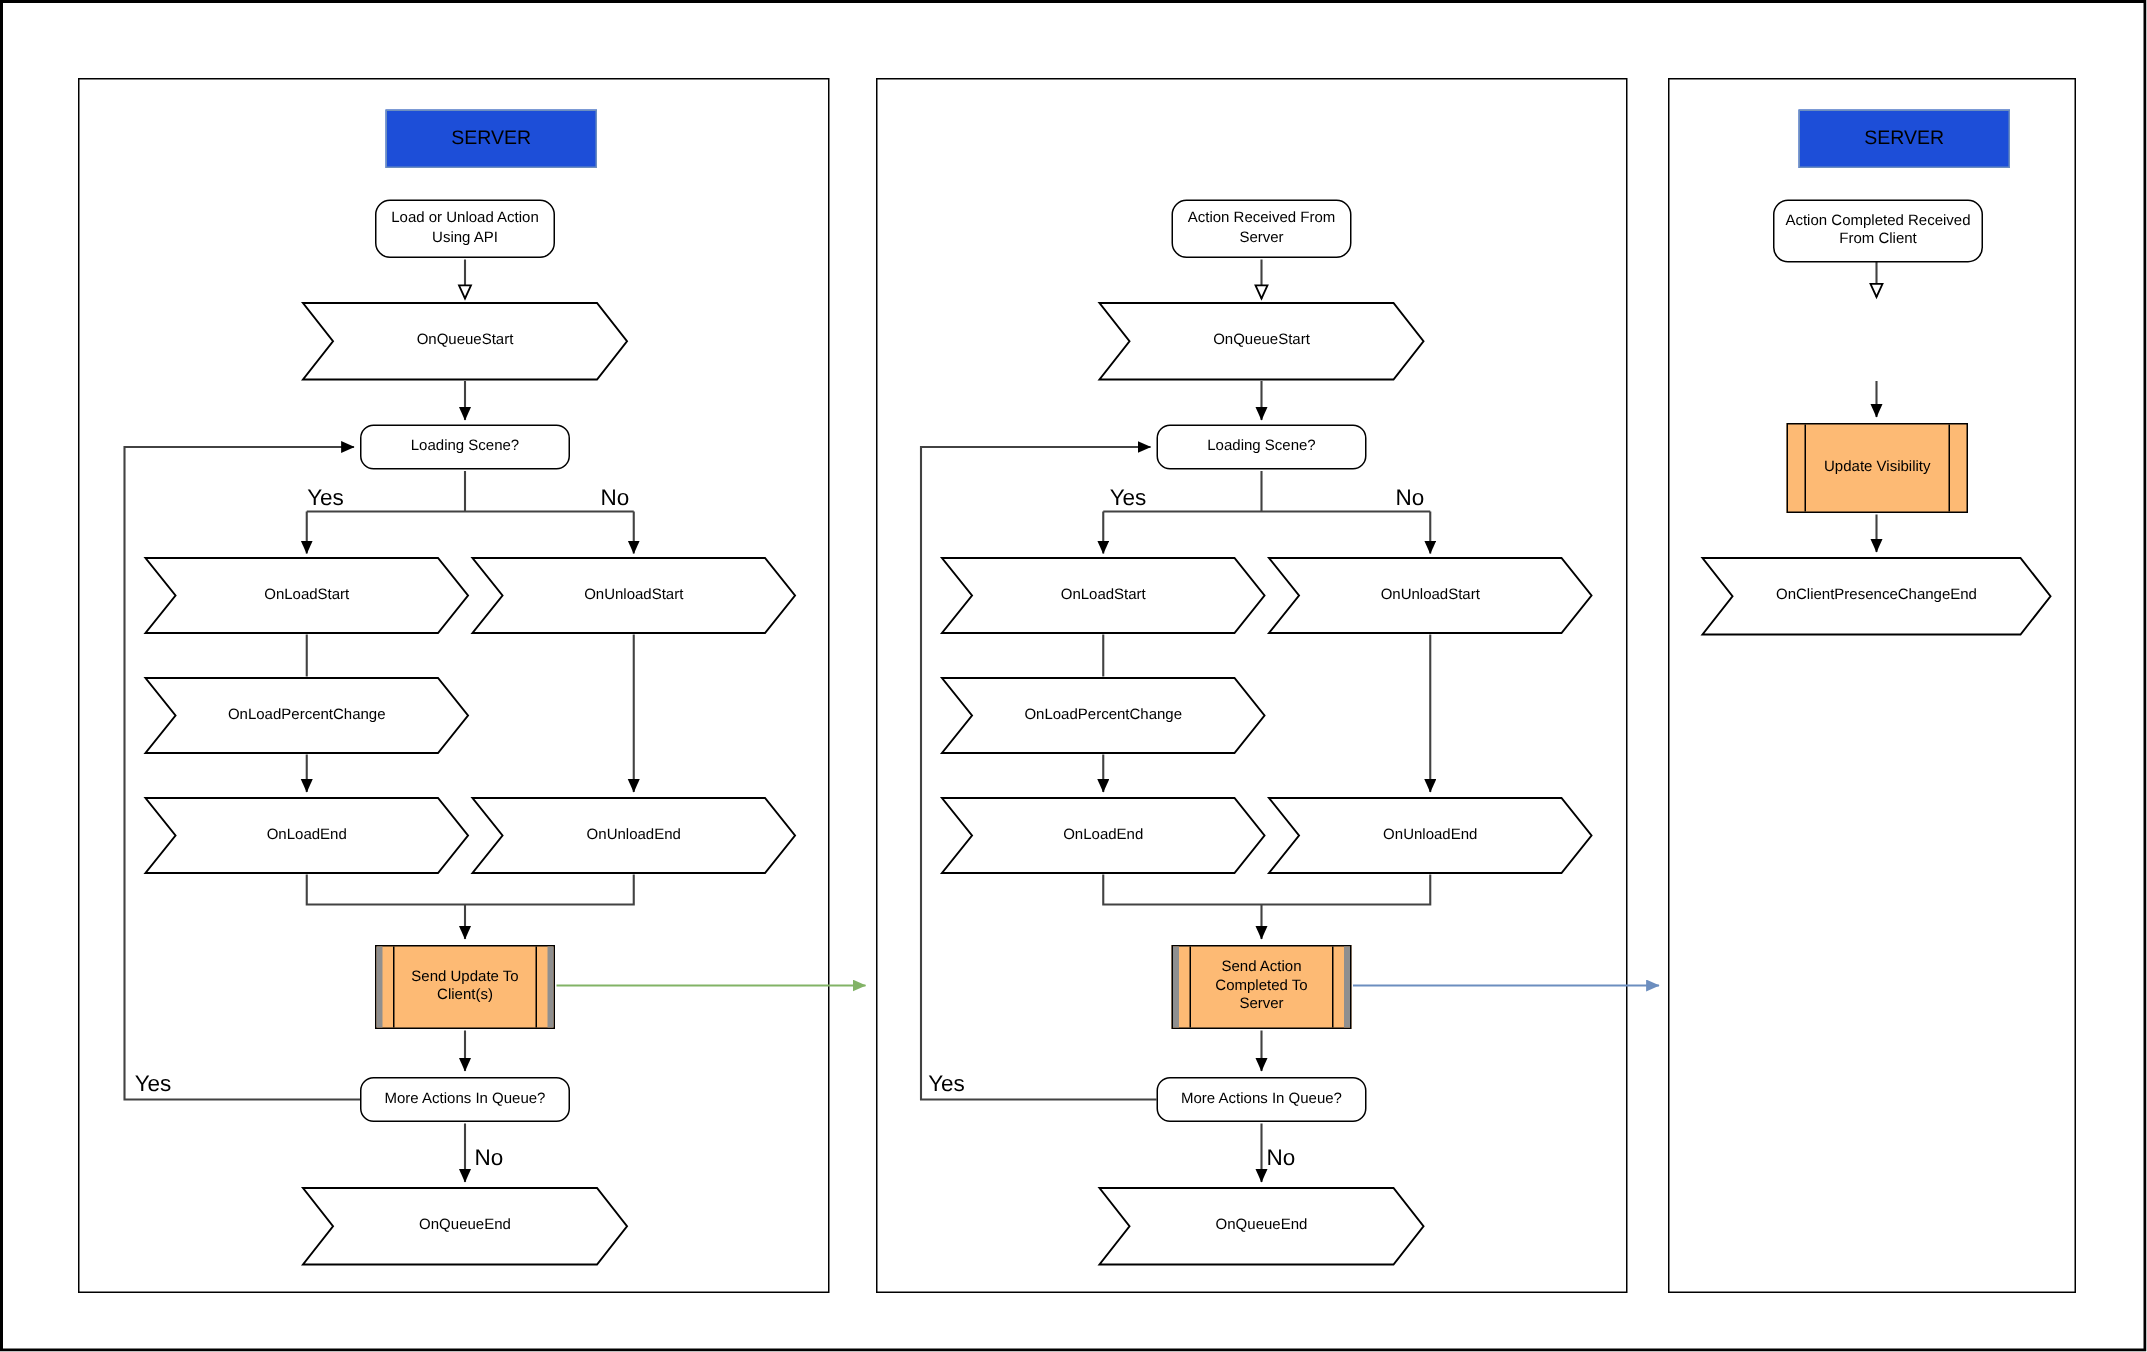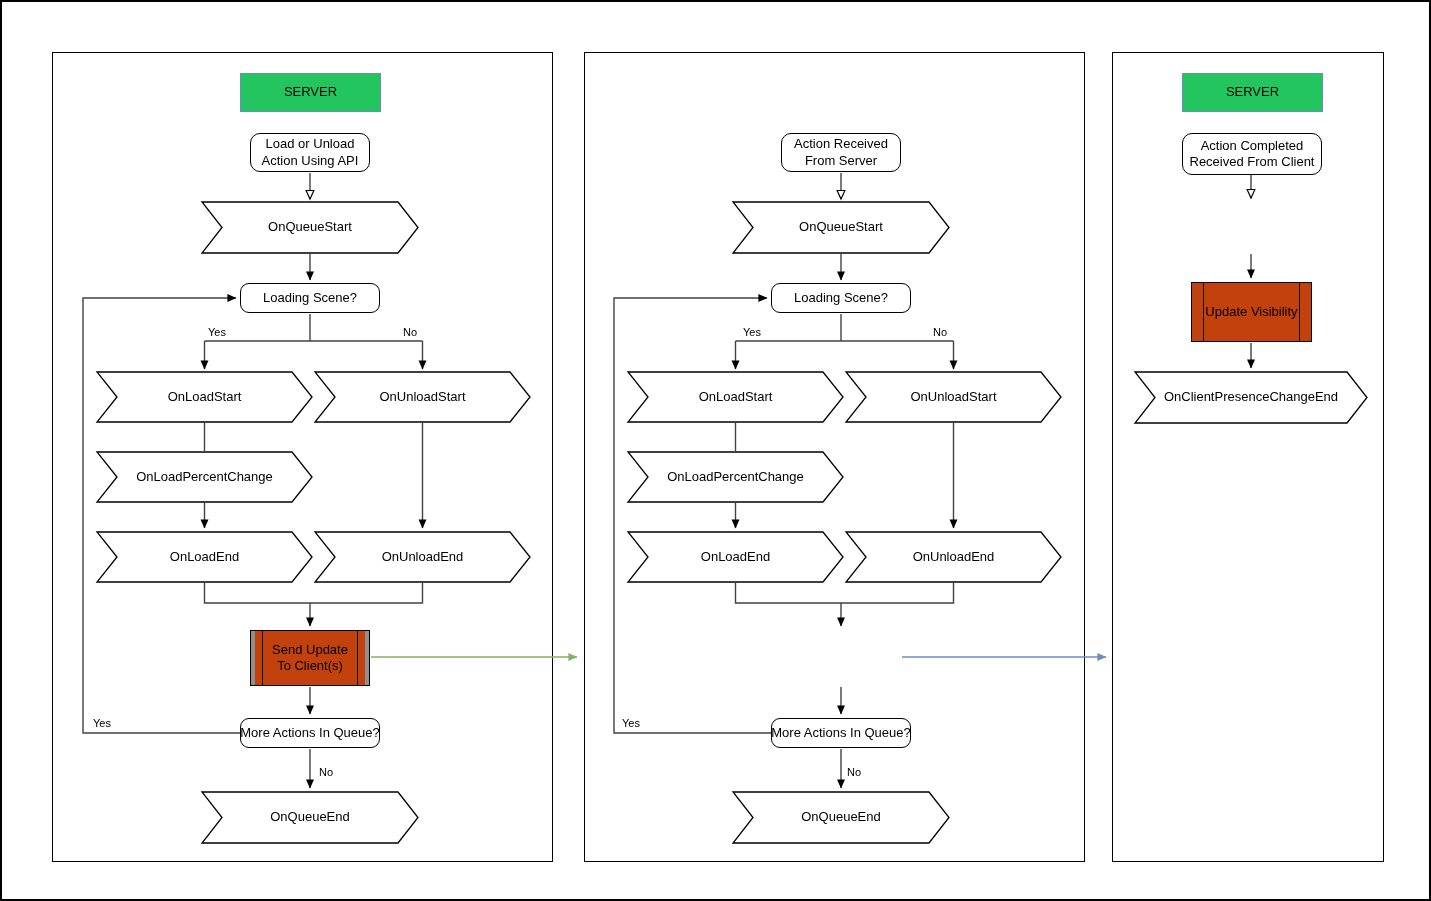--- a/index.html
+++ b/index.html
@@ -8,43 +8,43 @@
     border:2px solid #000;box-sizing:border-box;overflow:hidden;
     font-family:"Liberation Sans",sans-serif;color:#000;
   }
   .panel{position:absolute;border:1.5px solid #000;box-sizing:border-box;background:transparent;}
   .wires{position:absolute;left:0;top:0;width:1431px;height:901px;pointer-events:none;}
   .wire{fill:none;stroke:#424242;stroke-width:1.4;}
   .wire.green{stroke:#82b366;}
   .wire.blue{stroke:#6c8ebf;}
   .node{
     position:absolute;display:flex;align-items:center;justify-content:center;
-    text-align:center;font-size:13px;line-height:1.25;box-sizing:border-box;
+    text-align:center;font-size:10px;line-height:1.25;box-sizing:border-box;
   }
   .hdr{font-size:13px;border:1.3px solid #000;}
-  .hdr.blue{background:#22c55e;border-color:#6c8ebf;}
+  .hdr.blue{background:#1d4ed8;border-color:#6c8ebf;margin-left:17px;}
   .hdr.green{background:#d5e8d4;border-color:#82b366;}
   .rnd{background:#fff;border:1.3px solid #000;border-radius:10px;padding:0 4px;}
   .rnd.sm{border-radius:9px;white-space:nowrap;padding:0;}
   .step{background:transparent;}
   .step .step-shape{position:absolute;left:0;top:0;width:100%;height:100%;overflow:visible;}
   .step .step-shape polygon{fill:#fff;stroke:#000;stroke-width:1.3;}
   .step .lbl{position:relative;z-index:1;}
-  .process{background:#c2410c;border:1.3px solid #000;}
+  .process{background:#fdba74;border:1.3px solid #000;}
   .process::before,.process::after{content:"";position:absolute;top:0;bottom:0;width:1.3px;background:#000;}
   .process::before{left:11px;}
   .process::after{right:11px;}
   .process .lbl{position:relative;z-index:1;padding:0 14px;}
   .process.graybars .gbar{position:absolute;top:0;bottom:0;width:4px;background:#8f8f8f;}
   .process.graybars .gbar.l{left:0;}
   .process.graybars .gbar.r{right:0;}
   .process.nowrap .lbl{white-space:nowrap;padding:0;}
   .edge-lbl{
     position:absolute;transform:translate(-50%,-50%);
-    font-size:11px;white-space:nowrap;
+    font-size:15px;white-space:nowrap;
   }
 </style>
 </head>
 <body>
 
 <div class="stage">
 
   <div class="panel" style="left:50px;top:50px;width:501px;height:810px"></div>
   <div class="panel" style="left:582px;top:50px;width:501px;height:810px"></div>
   <div class="panel" style="left:1110px;top:50px;width:272px;height:810px"></div>
@@ -233,20 +233,25 @@
     <span class="lbl">OnLoadEnd</span>
   </div>
 
   <div class="node step" style="left:844px;top:530px;width:215px;height:50px">
       <svg viewBox="0 0 215 50" preserveAspectRatio="none" class="step-shape">
         <polygon points="0,0 195,0 215,25 195,50 0,50 20,25"></polygon>
       </svg>
     <span class="lbl">OnUnloadEnd</span>
   </div>
 
+  <div class="node process graybars" style="left:779px;top:628px;width:120px;height:56px">
+    <i class="gbar l"></i>
+    <i class="gbar r"></i>
+    <span class="lbl">Send Action Completed To Server</span>
+  </div>
 
   <div class="edge-lbl" style="left:629px;top:721px">Yes</div>
 
   <div class="node rnd sm" style="left:769px;top:716px;width:140px;height:30px">
     <span class="lbl">More Actions In Queue?</span>
   </div>
 
   <div class="edge-lbl" style="left:852px;top:770px">No</div>
 
   <div class="node step" style="left:731px;top:790px;width:216px;height:51px">

